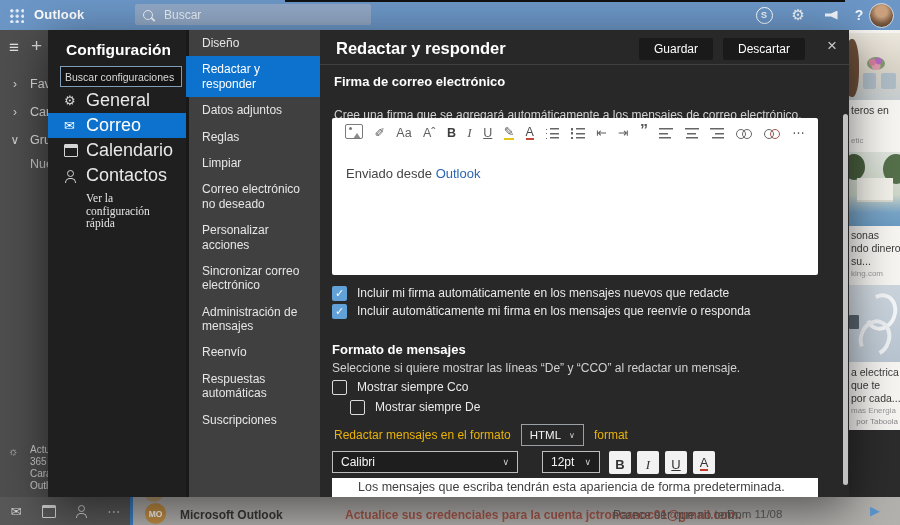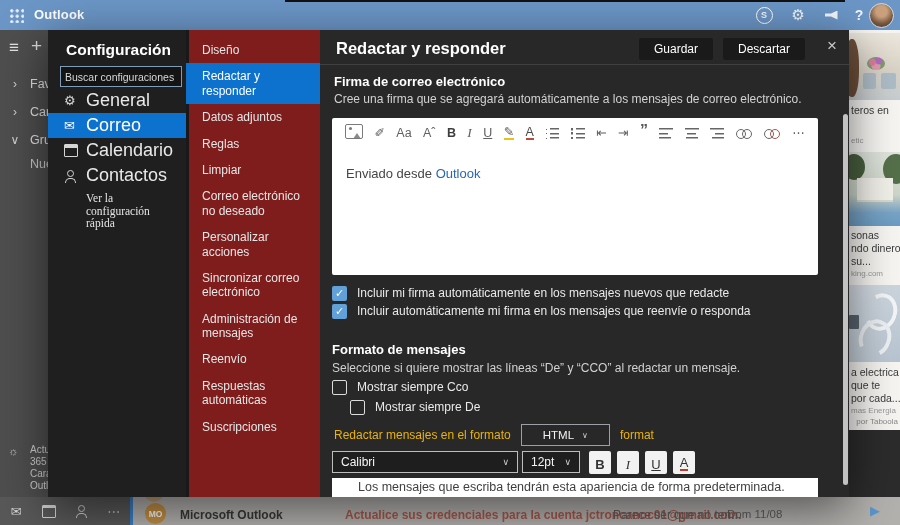--- a/index.html
+++ b/index.html
@@ -98,21 +98,21 @@
       border:1px solid #7f9cb8;color:#ddd;font-size:10.5px;padding:0 4px;outline:none;
       font-family:"Liberation Sans",sans-serif;}
   .d-search::placeholder{color:#d8d8d8;}
   .nav1{position:absolute;left:0;top:58px;width:138px;}
   .n1{height:25px;display:flex;align-items:center;cursor:pointer;color:#e8e8e8;}
   .n1 .ic{width:22px;margin-left:16px;font-size:13px;color:#d5d5d5;display:flex;}
   .n1 .tx{font-size:18px;}
   .n1.sel{background:#0d72ce;}
   .n1.sel .ic,.n1.sel .tx{color:#fff;}
   .quick{position:absolute;left:38px;top:162px;width:92px;font-size:11.5px;color:#e6e6e6;line-height:1.1;cursor:pointer;font-family:Liberation Serif, serif;}
-  .dnav2{width:134px;background:#7f1d1d;position:relative;flex:none;padding-top:7px;
+  .dnav2{width:134px;background:#404040;position:relative;flex:none;padding-top:0;
       box-shadow:inset 3px 0 0 #191919;}
   .sec{font-size:12px;color:#e6e6e6;padding:6px 6px 6px 16px;line-height:1.2;cursor:pointer;}
   .sec.sel{background:#0d72ce;color:#fff;}
   .dmain{flex:1;position:relative;background:#282828;}
   .p-title{position:absolute;left:16px;top:9px;font-size:16.5px;font-weight:bold;color:#fff;}
   .p-btns{position:absolute;right:44px;top:8px;display:flex;gap:10px;margin-left:8px;}
   .pbtn{background:#1a1a1a;color:#fff;font-size:12px;border:none;padding:4px 15px;border-radius:2px;
       cursor:pointer;font-family:"Liberation Sans",sans-serif;}
   .p-close{position:absolute;right:12px;top:6px;font-size:17px;color:#c9c9c9;cursor:pointer;}
   .p-div{position:absolute;left:0;top:34px;width:100%;border-top:1px solid #404040;}
@@ -156,43 +156,47 @@
   .sig-line{position:absolute;left:14px;top:48px;font-size:13px;color:#454545;}
   .sig-line a{color:#2b66b1;cursor:pointer;}
   .chk-row{position:absolute;left:12px;display:flex;align-items:center;gap:10px;height:18px;}
   .cbox{width:15px;height:15px;border-radius:2px;background:#62a0d8;color:#fff;font-size:11px;
       display:flex;align-items:center;justify-content:center;cursor:pointer;flex:none;}
   .cbox.off{background:transparent;border:1px solid #dcdcdc;width:13px;height:13px;}
   .chk-row .cl{font-size:12px;color:#eaeaea;white-space:nowrap;}
   .compose{position:absolute;left:14px;top:394px;height:22px;display:flex;align-items:center;gap:10px;}
   .compose .lab{font-size:12px;color:#eab308;white-space:nowrap;}
   .mini-dd{border:1px solid #9aa0a6;color:#f2f2f2;font-size:11.5px;height:20px;display:inline-flex;
-      align-items:center;gap:8px;padding:0 21px;cursor:pointer;}
+      align-items:center;gap:8px;padding:0 8px;cursor:pointer;}
   .mini-dd .ch{font-size:8px;color:#cfcfcf;}
   .fontrow{position:absolute;left:12px;top:420px;height:24px;display:flex;align-items:center;}
   .seldd{background:#1e1e1e;border:1px solid #bdbdbd;height:22px;color:#f5f5f5;font-size:12px;
       display:flex;align-items:center;justify-content:space-between;padding:0 8px;cursor:pointer;box-sizing:border-box;}
-  .dd-font{width:186px;} .dd-size{width:58px;margin-left:4px;}
+  .dd-font{width:186px;} .dd-size{width:58px;margin-left:24px;}
   .fbtn{width:22px;height:23px;background:#f2f2f2;border-radius:2px;margin-left:6px;border:none;
       font-size:13px;color:#333;cursor:pointer;display:flex;align-items:flex-end;justify-content:center;
       padding-bottom:3px;box-sizing:border-box;font-family:"Liberation Sans",sans-serif;line-height:1;}
   .fbtn.fi{font-style:italic;font-family:"Liberation Serif",serif;}
   .fbtn.fu span{text-decoration:underline;}
   .fbtn.fa span{border-bottom:2px solid #c0392b;}
   .fbtn:first-of-type{margin-left:9px;}
   .preview{position:absolute;left:12px;top:448px;width:486px;height:26px;background:#fff;
       font-size:12.5px;color:#3f3f3f;line-height:19px;padding-left:26px;box-sizing:border-box;}
   .scrollbar{position:absolute;right:1px;top:84px;width:5px;height:371px;background:#c2c2c2;border-radius:3px;cursor:grab;}
 </style>
 </head>
 <body>
 
 <div class="topbar">
   <span class="waffle"></span>
   <span class="brand">Outlook</span>
+  <div class="tsearch">
+    <span class="mag"></span>
+    <input placeholder="Buscar" style="">
+  </div>
   <span class="tico skype">
       <b>S</b>
     </span>
   <span class="tico gear">⚙</span>
   <span class="tico mega">
       <i></i>
     </span>
   <span class="tico qmark">?</span>
   <span class="avatar"></span>
 </div>
@@ -332,21 +336,21 @@
   <div class="dmain">
     <div class="p-title">Redactar y responder</div>
     <div class="p-btns">
       <button class="pbtn">Guardar</button>
       <button class="pbtn">Descartar</button>
     </div>
     <span class="p-close">×</span>
     <div class="p-div"></div>
 
     <div class="h2" style="top:44px;">Firma de correo electrónico</div>
-    <div class="desc" style="top:62px;">Cree una firma que se agregará automáticamente a los mensajes de correo electrónico.</div>
+    <div class="desc" style="top:78px;">Cree una firma que se agregará automáticamente a los mensajes de correo electrónico.</div>
 
     <div class="editor">
       <div class="etb">
         <span class="ti">
             <span class="ico-img"></span>
           </span>
         <span class="ti">✐</span>
         <span class="ti">Aa</span>
         <span class="ti">Aˆ</span>
         <span class="ti b">B</span>

